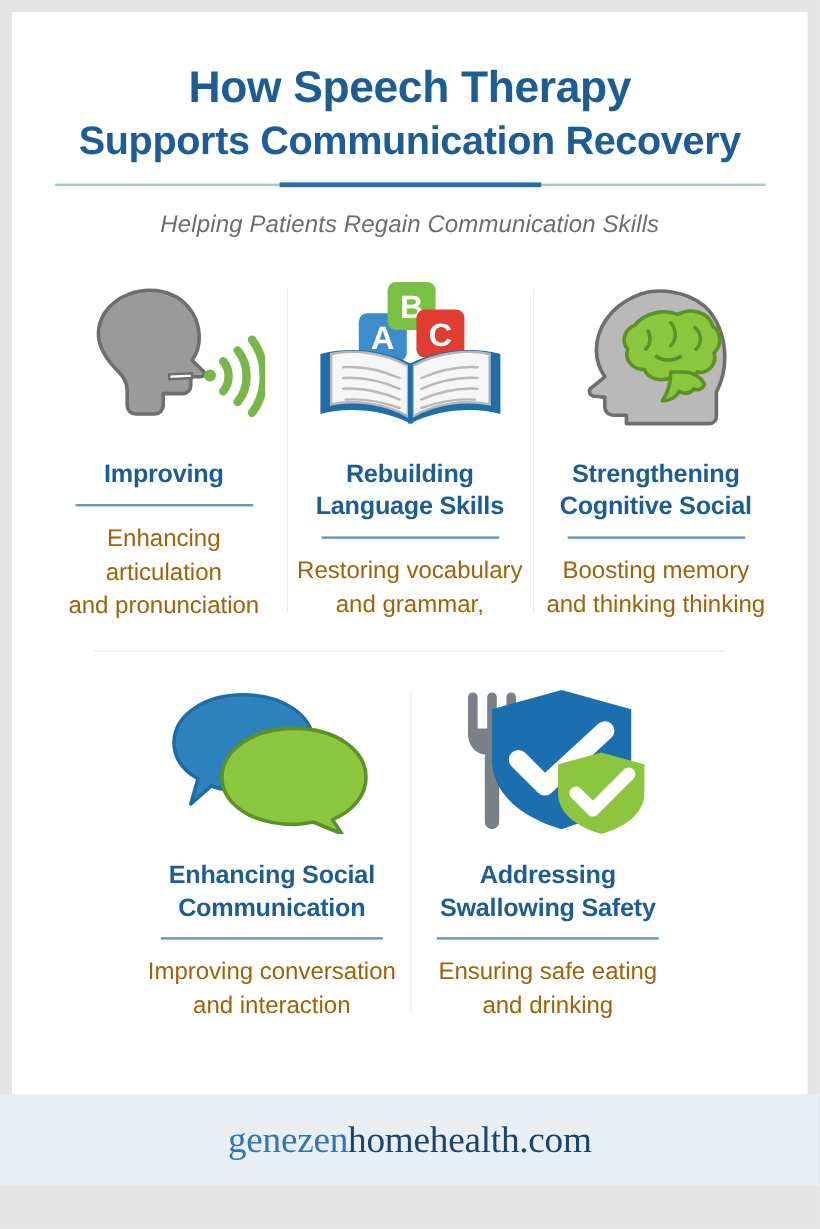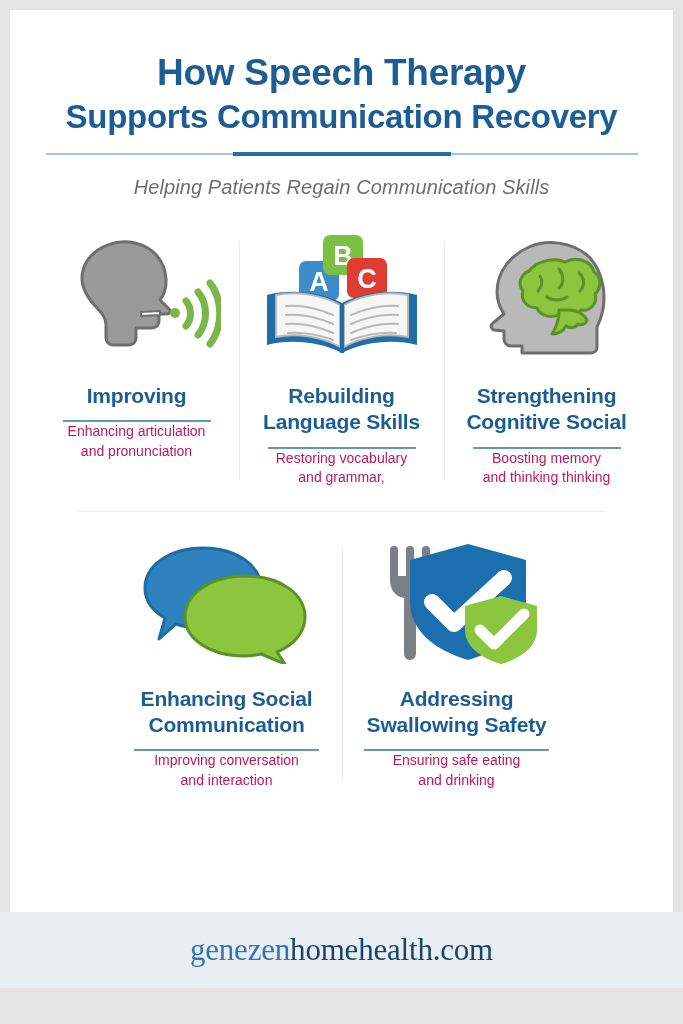--- a/index.html
+++ b/index.html
@@ -125,22 +125,23 @@
 
   .card-rule {
     width: 148px;
     height: 2px;
     background: #6496c2;
     margin: 11px auto 0 auto;
   }
   .row2 .card-rule { width: 185px; }
 
   .card-desc {
-    font-size: 14px;
-    color: #be185d;
+    margin-top: 13px;
+    font-size: 20px;
+    color: #a16207;
     line-height: 1.4;
   }
 
   .mid-divider {
     width: 527px;
     height: 1px;
     background: #ededed;
     margin: 23px auto 0 auto;
   }
 

